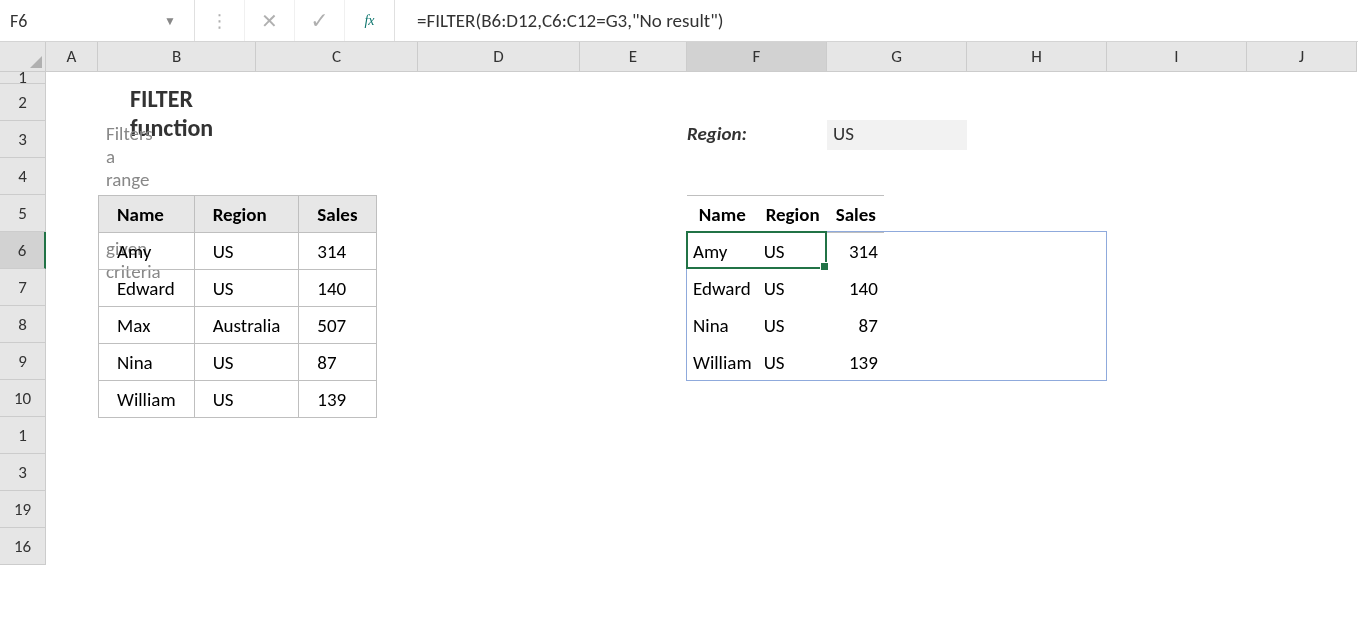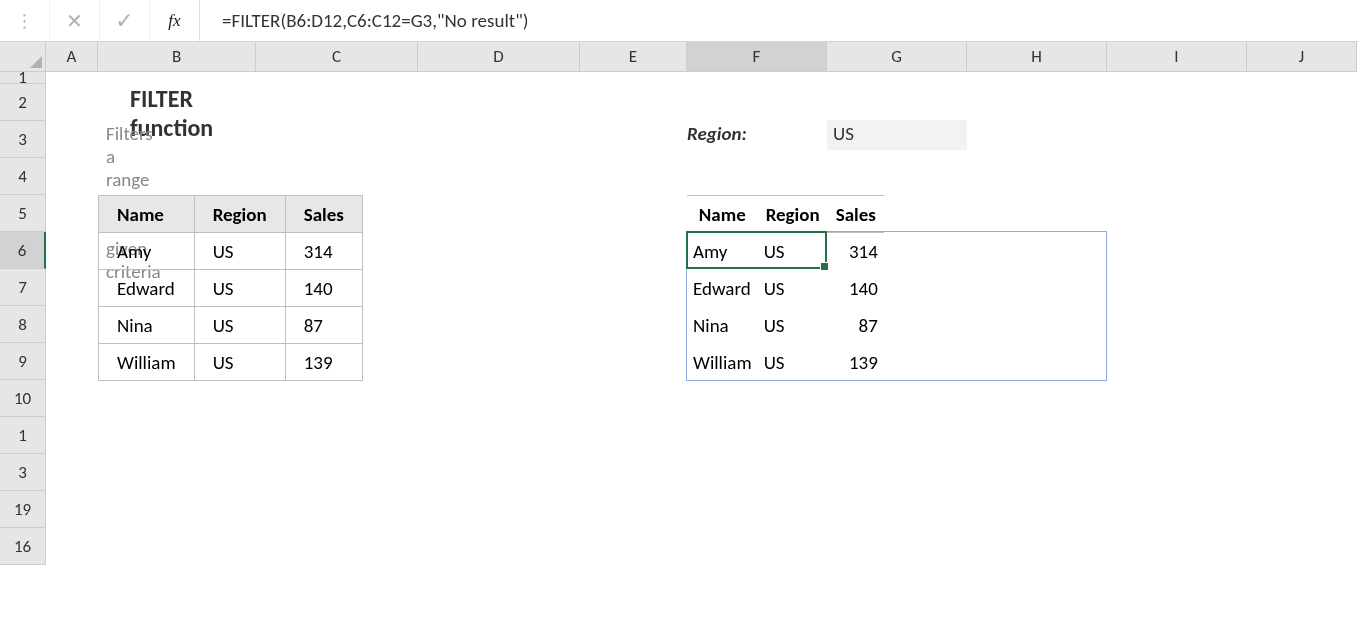--- a/index.html
+++ b/index.html
@@ -55,22 +55,22 @@
       justify-content: center;
       color: #b0b0b0;
       font-size: 18px;
       border-right: 1px solid #f0f0f0;
     }
     .btn-cancel { color: #b0b0b0; font-size: 20px; }
     .btn-enter { color: #b0b0b0; font-size: 22px; }
     .fx-label {
       font-style: italic;
       font-family: 'Times New Roman', serif;
-      font-size: 17px;
-      color: #0f172a;
+      font-size: 14px;
+      color: #0f766e;
       width: 50px;
       text-align: center;
       border-right: 1px solid #e0e0e0;
       height: 100%;
       display: flex;
       align-items: center;
       justify-content: center;
     }
     .formula-input {
       flex: 1;
@@ -308,20 +308,24 @@
       height: 150px;
       border: 1px solid #8faadc;
       pointer-events: none;
       z-index: 5;
     }
   </style>
 </head>
 <body>
 
 <div class="formula-bar">
+  <div class="name-box">
+    <span>F6</span>
+    <span class="name-box-dropdown">▼</span>
+  </div>
   <div class="btn-area">
     <div class="btn-icon">⋮</div>
     <div class="btn-icon btn-cancel">✕</div>
     <div class="btn-icon btn-enter">✓</div>
   </div>
   <div class="fx-label">fx</div>
   <div class="formula-input">=FILTER(B6:D12,C6:C12=G3,"No result")</div>
 </div>
 
 <div class="sheet-container">
@@ -380,20 +384,25 @@
                 <td>Amy</td>
                 <td>US</td>
                 <td>314</td>
               </tr>
               <tr>
                 <td>Edward</td>
                 <td>US</td>
                 <td>140</td>
               </tr>
               <tr>
+                <td>Max</td>
+                <td>Australia</td>
+                <td>507</td>
+              </tr>
+              <tr>
                 <td>Nina</td>
                 <td>US</td>
                 <td>87</td>
               </tr>
               <tr>
                 <td>William</td>
                 <td>US</td>
                 <td>139</td>
               </tr>
             </tbody>

